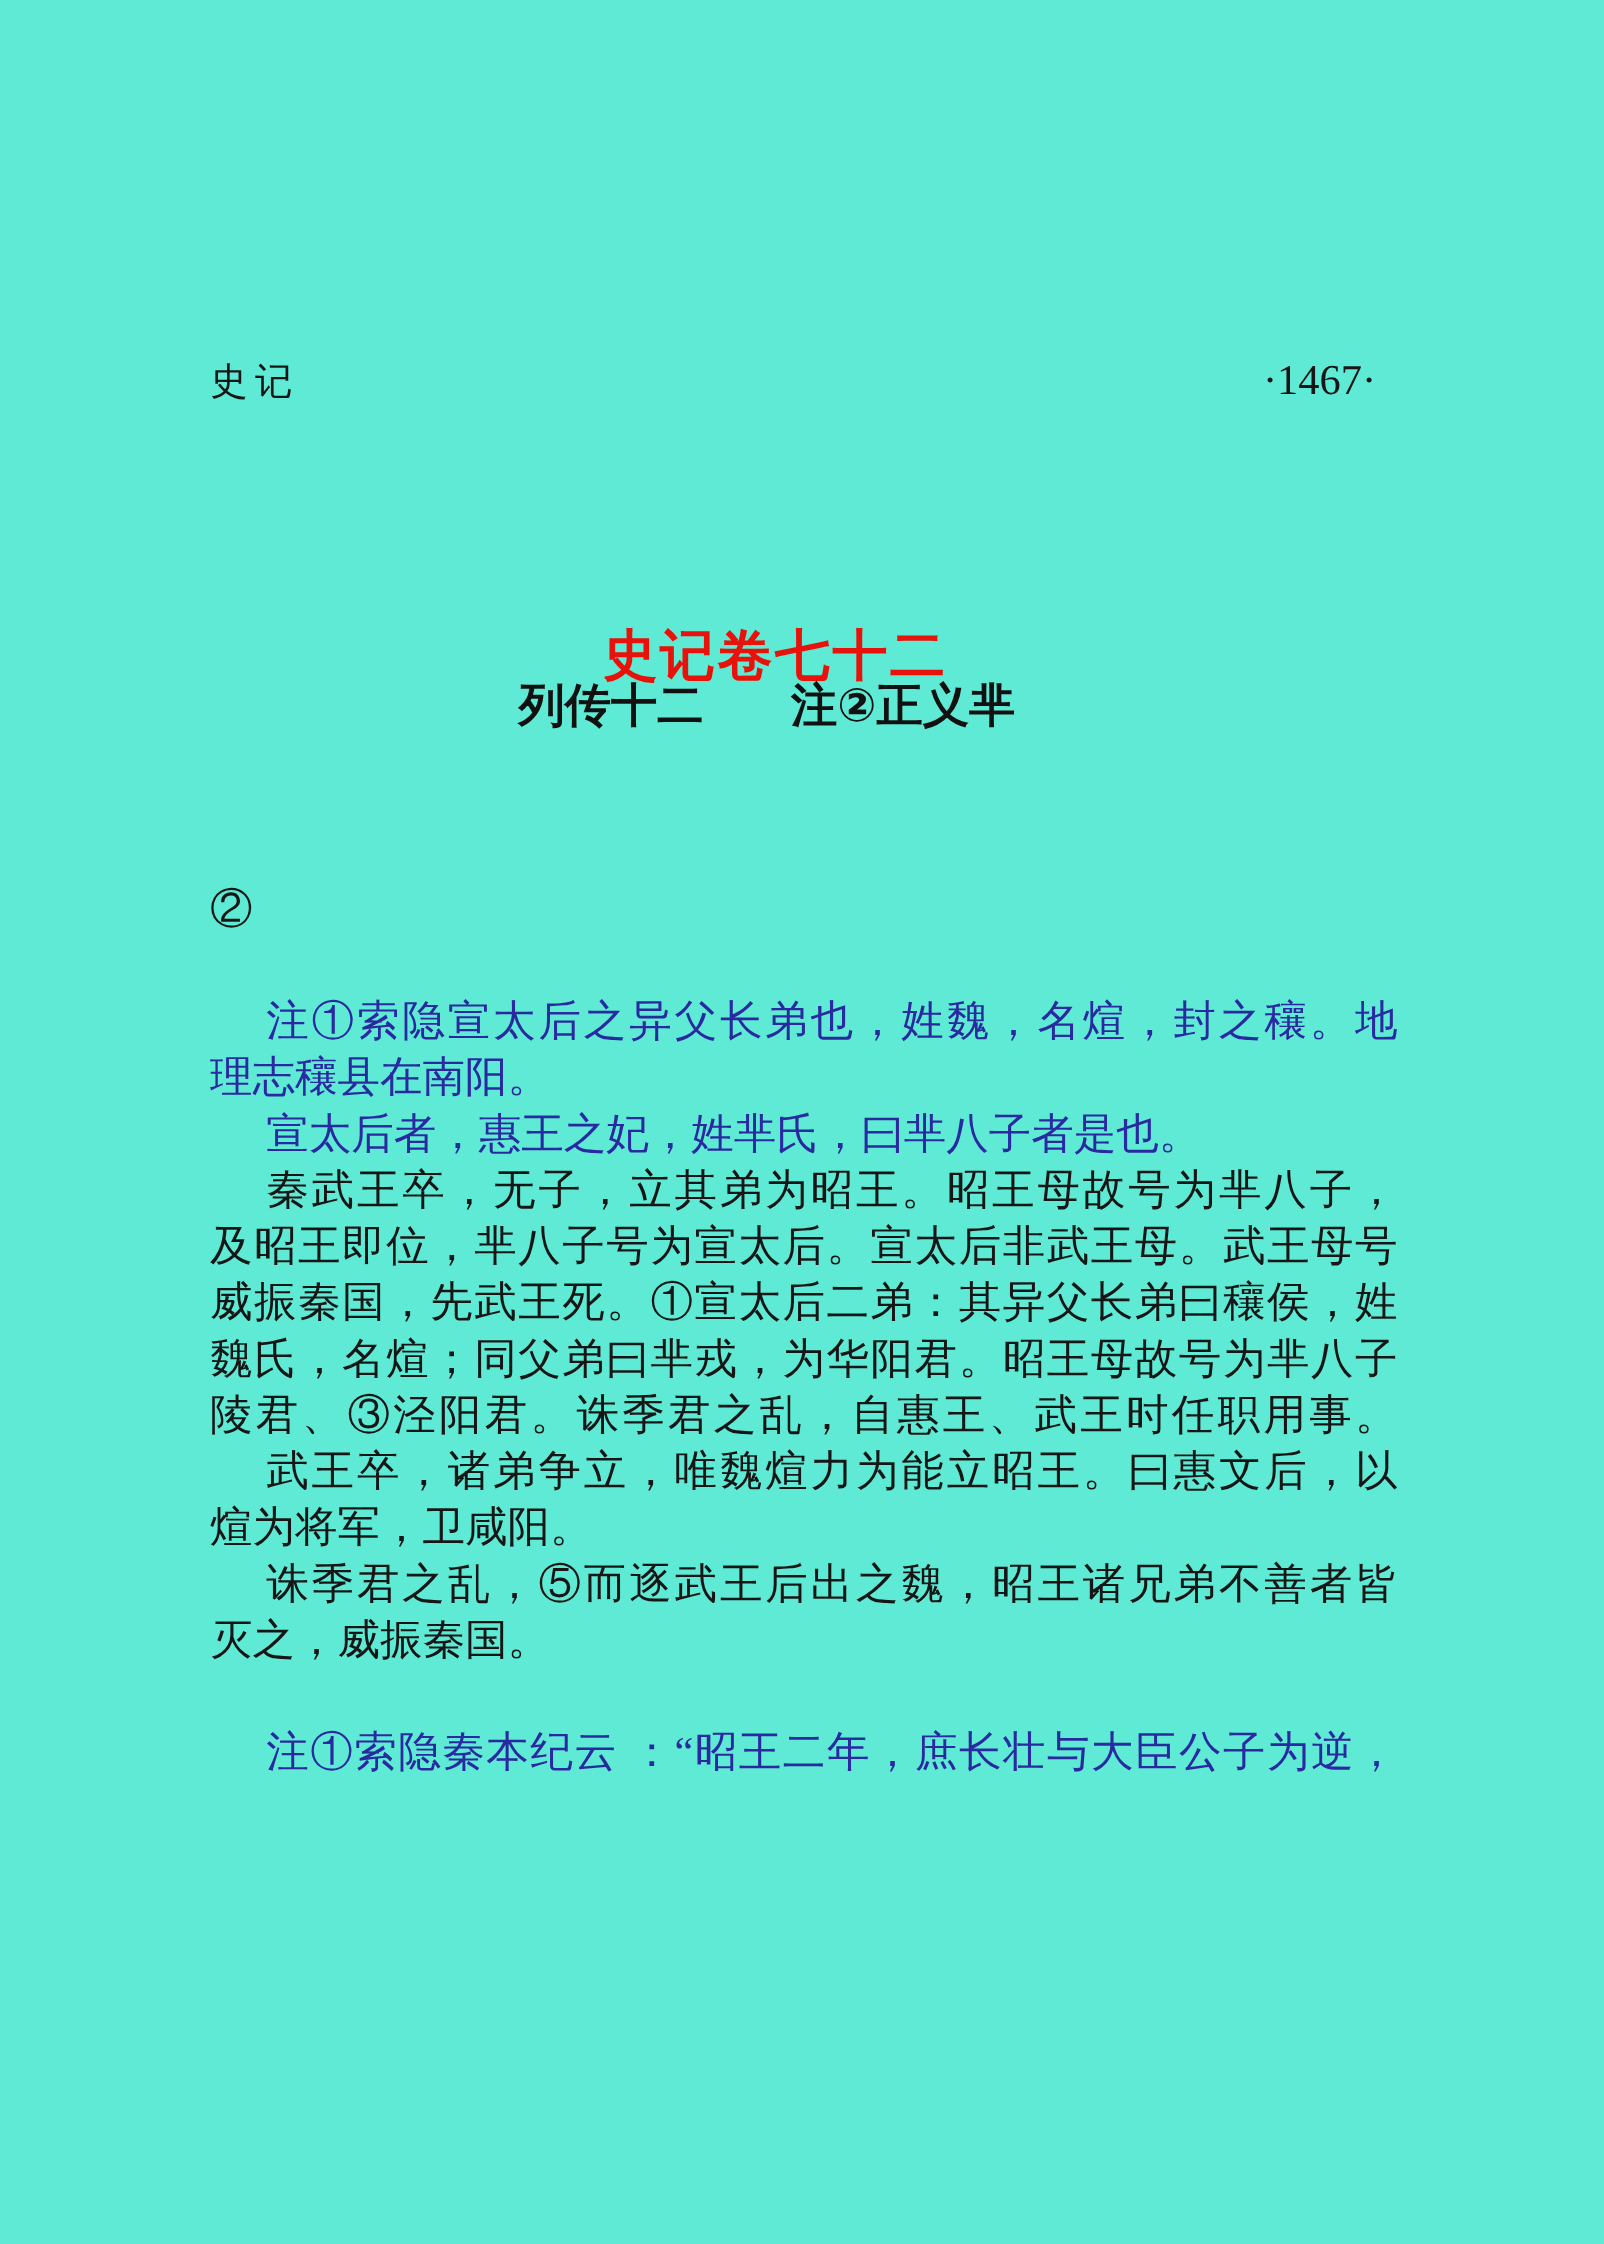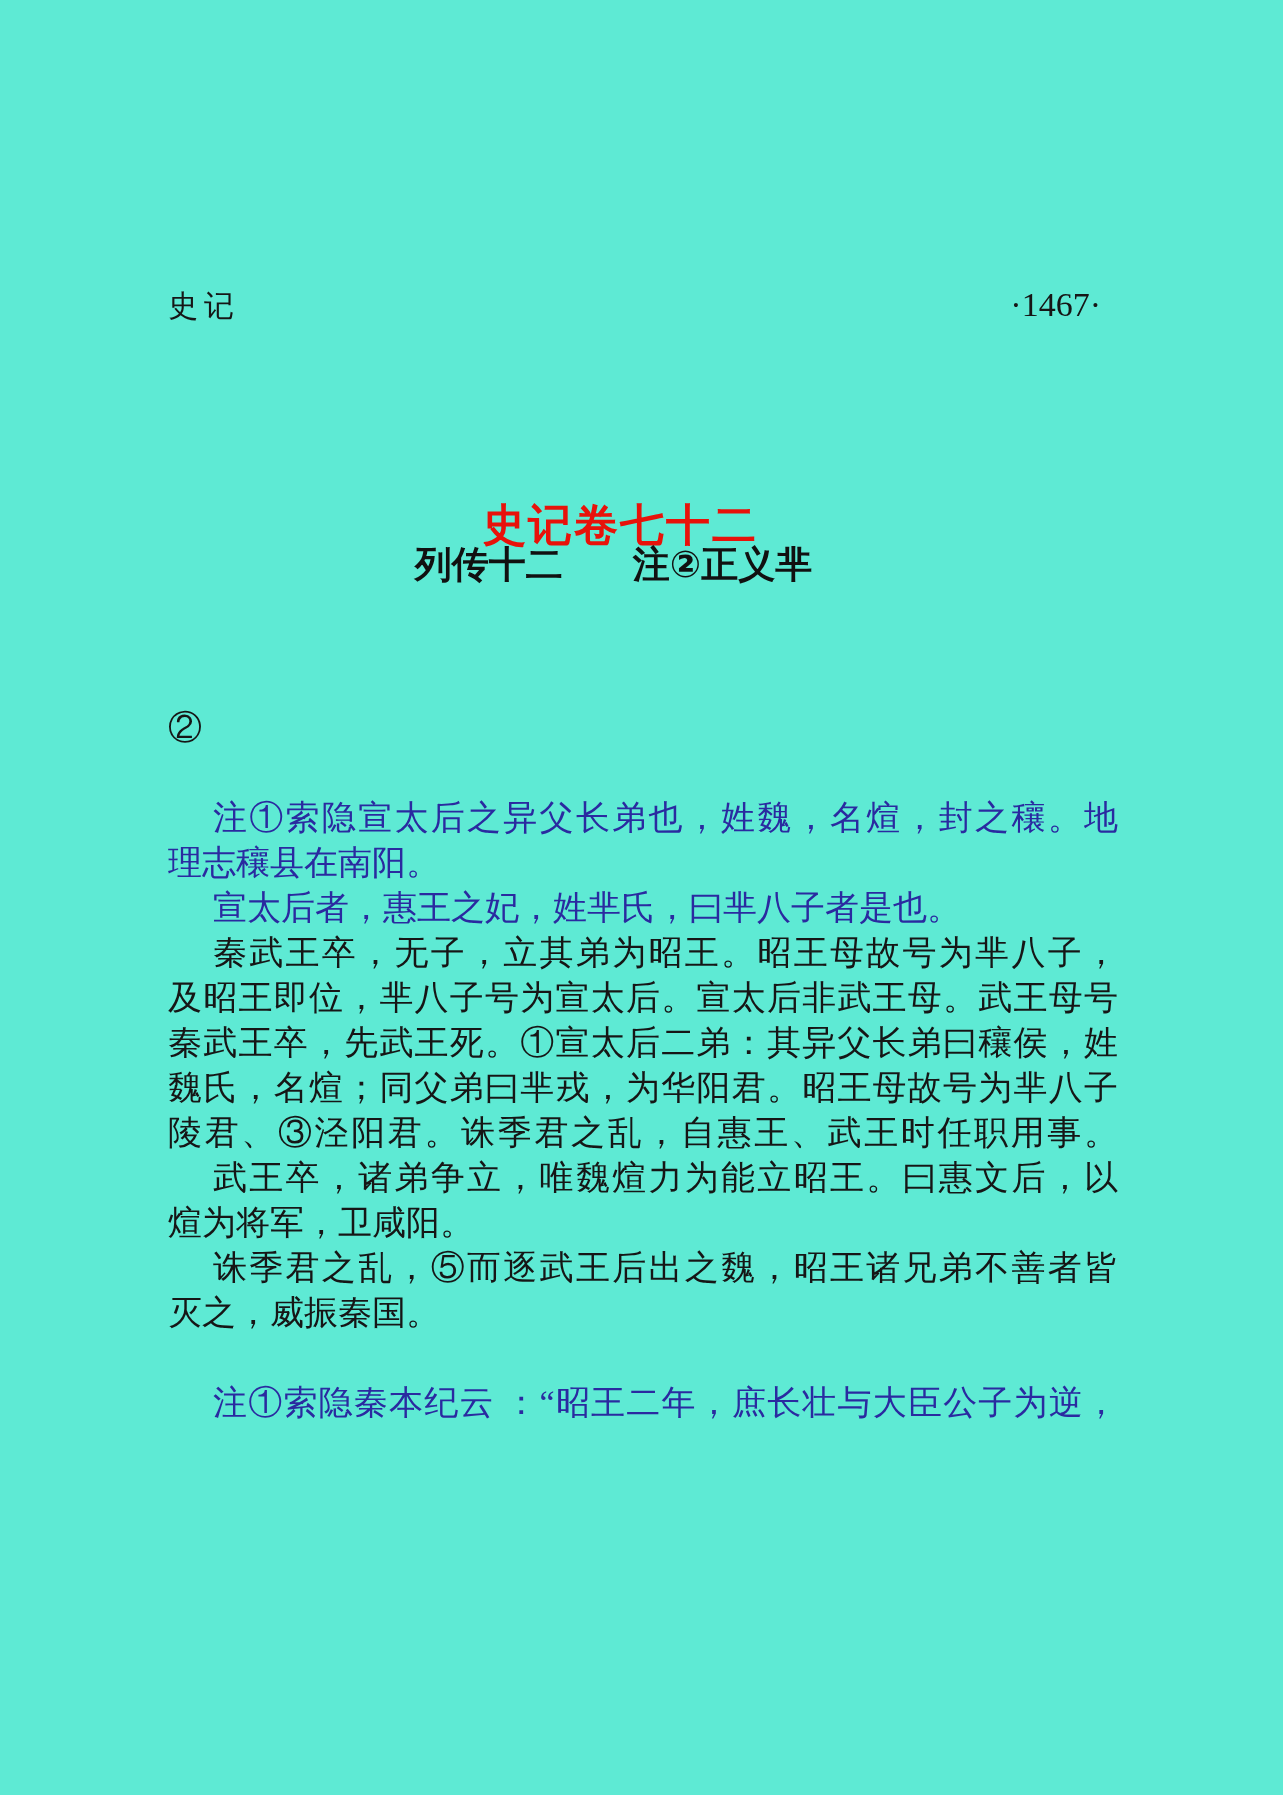--- a/index.html
+++ b/index.html
@@ -110,21 +110,21 @@
   </div>
 
   <div class="body-text">
     <div class="line">②</div>
     <div class="blank-line"></div>
     <div class="line indent fill blue">注①索隐宣太后之异父长弟也，姓魏，名煊，封之穰。地</div>
     <div class="line blue">理志穰县在南阳。</div>
     <div class="line indent blue">宣太后者，惠王之妃，姓芈氏，曰芈八子者是也。</div>
     <div class="line indent fill">秦武王卒，无子，立其弟为昭王。昭王母故号为芈八子，</div>
     <div class="line fill">及昭王即位，芈八子号为宣太后。宣太后非武王母。武王母号</div>
-    <div class="line fill">秦武王卒，先武王死。①宣太后二弟：其异父长弟曰穰侯，姓</div>
+    <div class="line fill">威振秦国，先武王死。①宣太后二弟：其异父长弟曰穰侯，姓</div>
     <div class="line fill">魏氏，名煊；同父弟曰芈戎，为华阳君。昭王母故号为芈八子</div>
     <div class="line fill">陵君、③泾阳君。诛季君之乱，自惠王、武王时任职用事。</div>
     <div class="line indent fill">武王卒，诸弟争立，唯魏煊力为能立昭王。曰惠文后，以</div>
     <div class="line">煊为将军，卫咸阳。</div>
     <div class="line indent fill">诛季君之乱，⑤而逐武王后出之魏，昭王诸兄弟不善者皆</div>
     <div class="line">灭之，威振秦国。</div>
     <div class="blank-line"></div>
     <div class="line indent fill blue">注①索隐秦本纪云 ：“昭王二年，庶长壮与大臣公子为逆，</div>
   </div>
 

